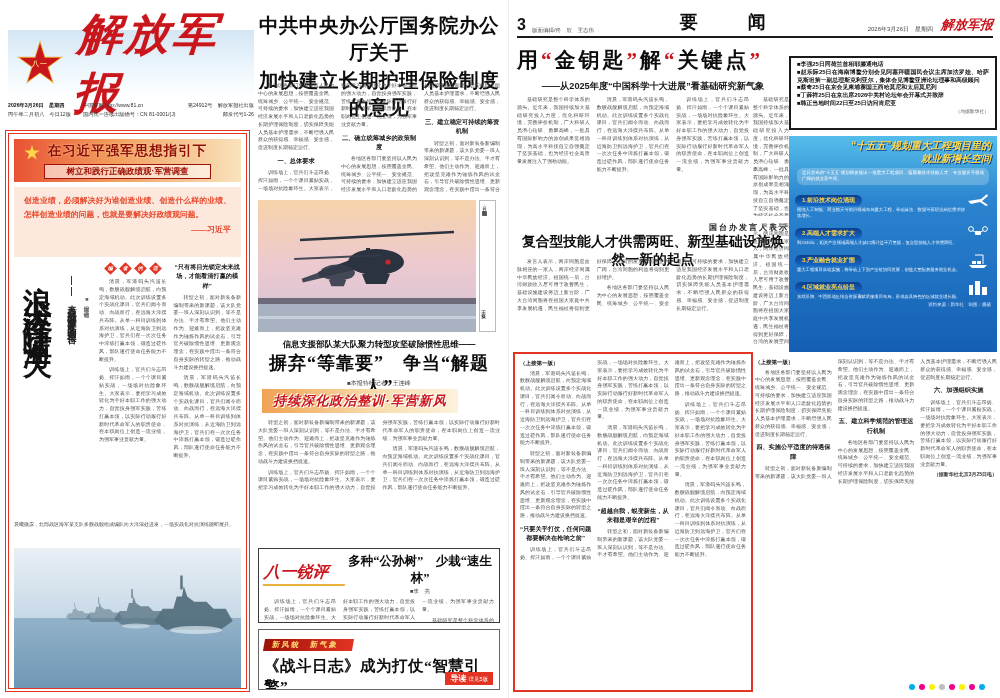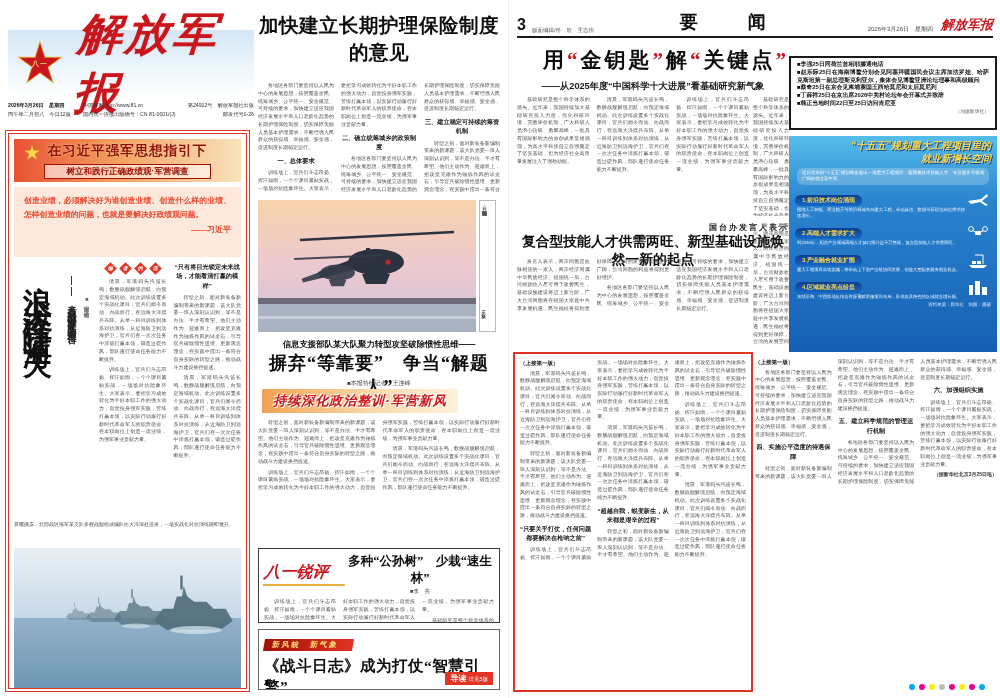--- a/index.html
+++ b/index.html
@@ -75,21 +75,21 @@
   .readtag{position:absolute;right:6px;bottom:4px;background:#e23323;color:#fff;font-weight:bold;font-size:8px;padding:1px 5px;}
   .readtag small{font-size:5.5px;font-weight:normal;margin-left:2px;}
   
   #h3{left:8px;top:8px;width:476px;height:26px;display:flex;align-items:flex-end;justify-content:space-between;}
   #h3 .pg{font-size:16px;font-weight:bold;color:#111;}
   #h3 .ed{font-size:5.5px;color:#555;margin-left:6px;}
   #h3 .sec{font-size:18px;font-weight:bold;letter-spacing:16px;color:#0d0d0d;font-family:"Liberation Serif","DejaVu Serif",serif;}
   #h3 .dt{font-size:6px;color:#444;margin-right:8px;}
   #h3 .lg{font-size:13px;font-weight:bold;font-style:italic;color:#c9161d;font-family:"DejaVu Serif","Liberation Serif",serif;transform:skewX(-4deg);}
   #h3rule{left:8px;top:36px;width:476px;height:0;border-top:2.5px solid #1a1a1a;}
-  #sci-head{left:8px;top:46px;width:272px;text-align:right;font-size:21px;font-weight:bold;letter-spacing:3px;color:#0d0d0d;}
+  #sci-head{left:8px;top:46px;width:272px;text-align:left;font-size:21px;font-weight:bold;letter-spacing:3px;color:#0d0d0d;}
   #sci-head .q{color:#c9161d;}
   #sci-sub{left:8px;top:80px;width:272px;text-align:center;font-size:9.2px;font-weight:bold;color:#1a1a1a;}
   #sci-text{left:8px;top:96px;width:232px;height:120px;}
   #sci-col4{left:244px;top:96px;width:36px;height:120px;}
   #tw-kicker{left:8px;top:222px;width:272px;text-align:right;font-size:8px;font-weight:bold;color:#222;letter-spacing:2px;}
   #tw-head{left:8px;top:233px;width:272px;text-align:center;font-size:13.8px;font-weight:bold;color:#0d0d0d;}
   #tw-text{left:8px;top:258px;width:232px;height:88px;}
   #tw-col4{left:244px;top:222px;width:36px;height:124px;}
   #redbox3{left:4px;top:352px;width:240px;height:340px;border:2.5px solid #e23323;padding:5px;overflow:hidden;}
   #redbox3 .inner{column-count:3;column-gap:6px;height:326px;overflow:hidden;}
@@ -206,20 +206,21 @@
           <use href="#ship" transform="translate(100,48) scale(1.15)" opacity="0.75"></use>
           <use href="#ship" transform="translate(72,54) scale(0.8)" opacity="0.55"></use>
           <use href="#ship" transform="translate(52,58) scale(0.55)" opacity="0.45"></use>
           <ellipse cx="182" cy="82" rx="26" ry="4" fill="#dce9f0" opacity="0.7"></ellipse>
           <ellipse cx="122" cy="78" rx="14" ry="2.5" fill="#d5e4ec" opacity="0.6"></ellipse>
         </svg>
       </div>
     </div>
 
     <div id="c-headline" class="abs serif">
+      <div>中共中央办公厅国务院办公厅关于</div>
       <div>加快建立长期护理保险制度的意见</div>
     </div>
 
     <div id="c-text" class="abs micro cols3">
       <p>各地区各部门要坚持以人民为中心的发展思想，按照覆盖全民、统筹城乡、公平统一、安全规范、可持续的要求，加快建立适应我国经济发展水平和人口老龄化趋势的长期护理保险制度，切实保障失能人员基本护理需求，不断增强人民群众的获得感、幸福感、安全感，促进制度长期稳定运行。</p>
       <div class="subhead">一、总体要求</div>
       <p>训练场上，官兵们斗志昂扬、挥汗如雨，一个个课目紧贴实战，一场场对抗险象环生。大家表示，要把学习成效转化为干好本职工作的强大动力，自觉投身强军实践，苦练打赢本领，以实际行动履行好新时代革命军人的职责使命，在本职岗位上创造一流业绩，为强军事业贡献力量。</p>
       <div class="subhead">二、确立统筹城乡的政策制度</div>
       <p>各地区各部门要坚持以人民为中心的发展思想，按照覆盖全民、统筹城乡、公平统一、安全规范、可持续的要求，加快建立适应我国经济发展水平和人口老龄化趋势的长期护理保险制度，切实保障失能人员基本护理需求，不断增强人民群众的获得感、幸福感、安全感，促进制度长期稳定运行。</p>
       <div class="subhead">三、建立稳定可持续的筹资机制</div>

